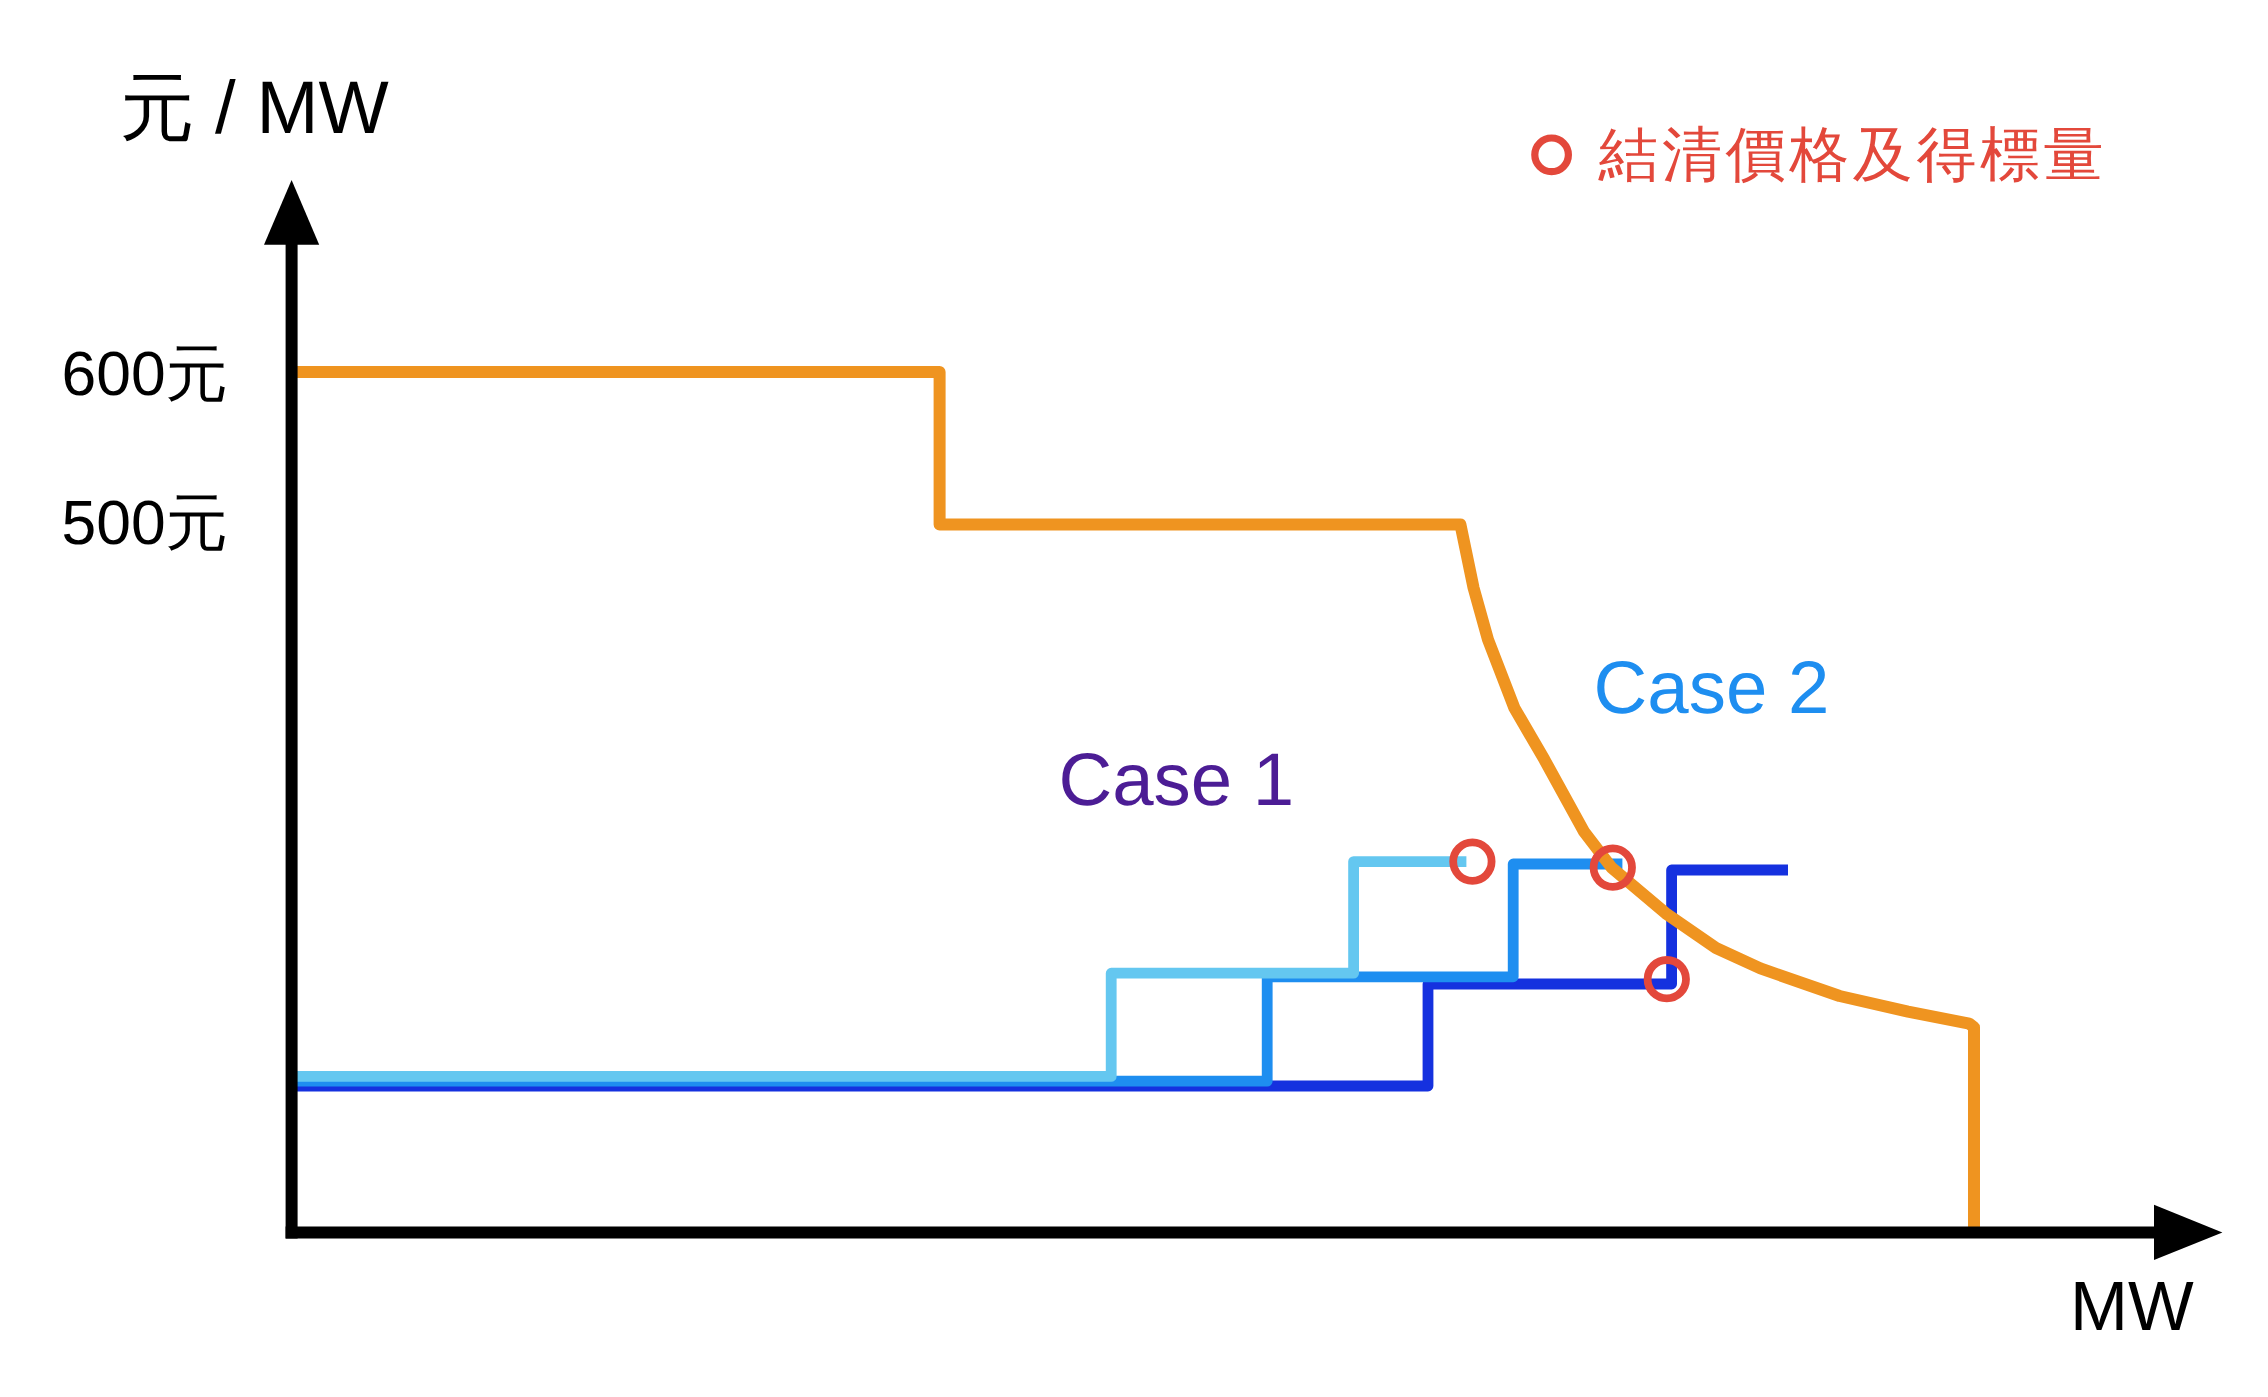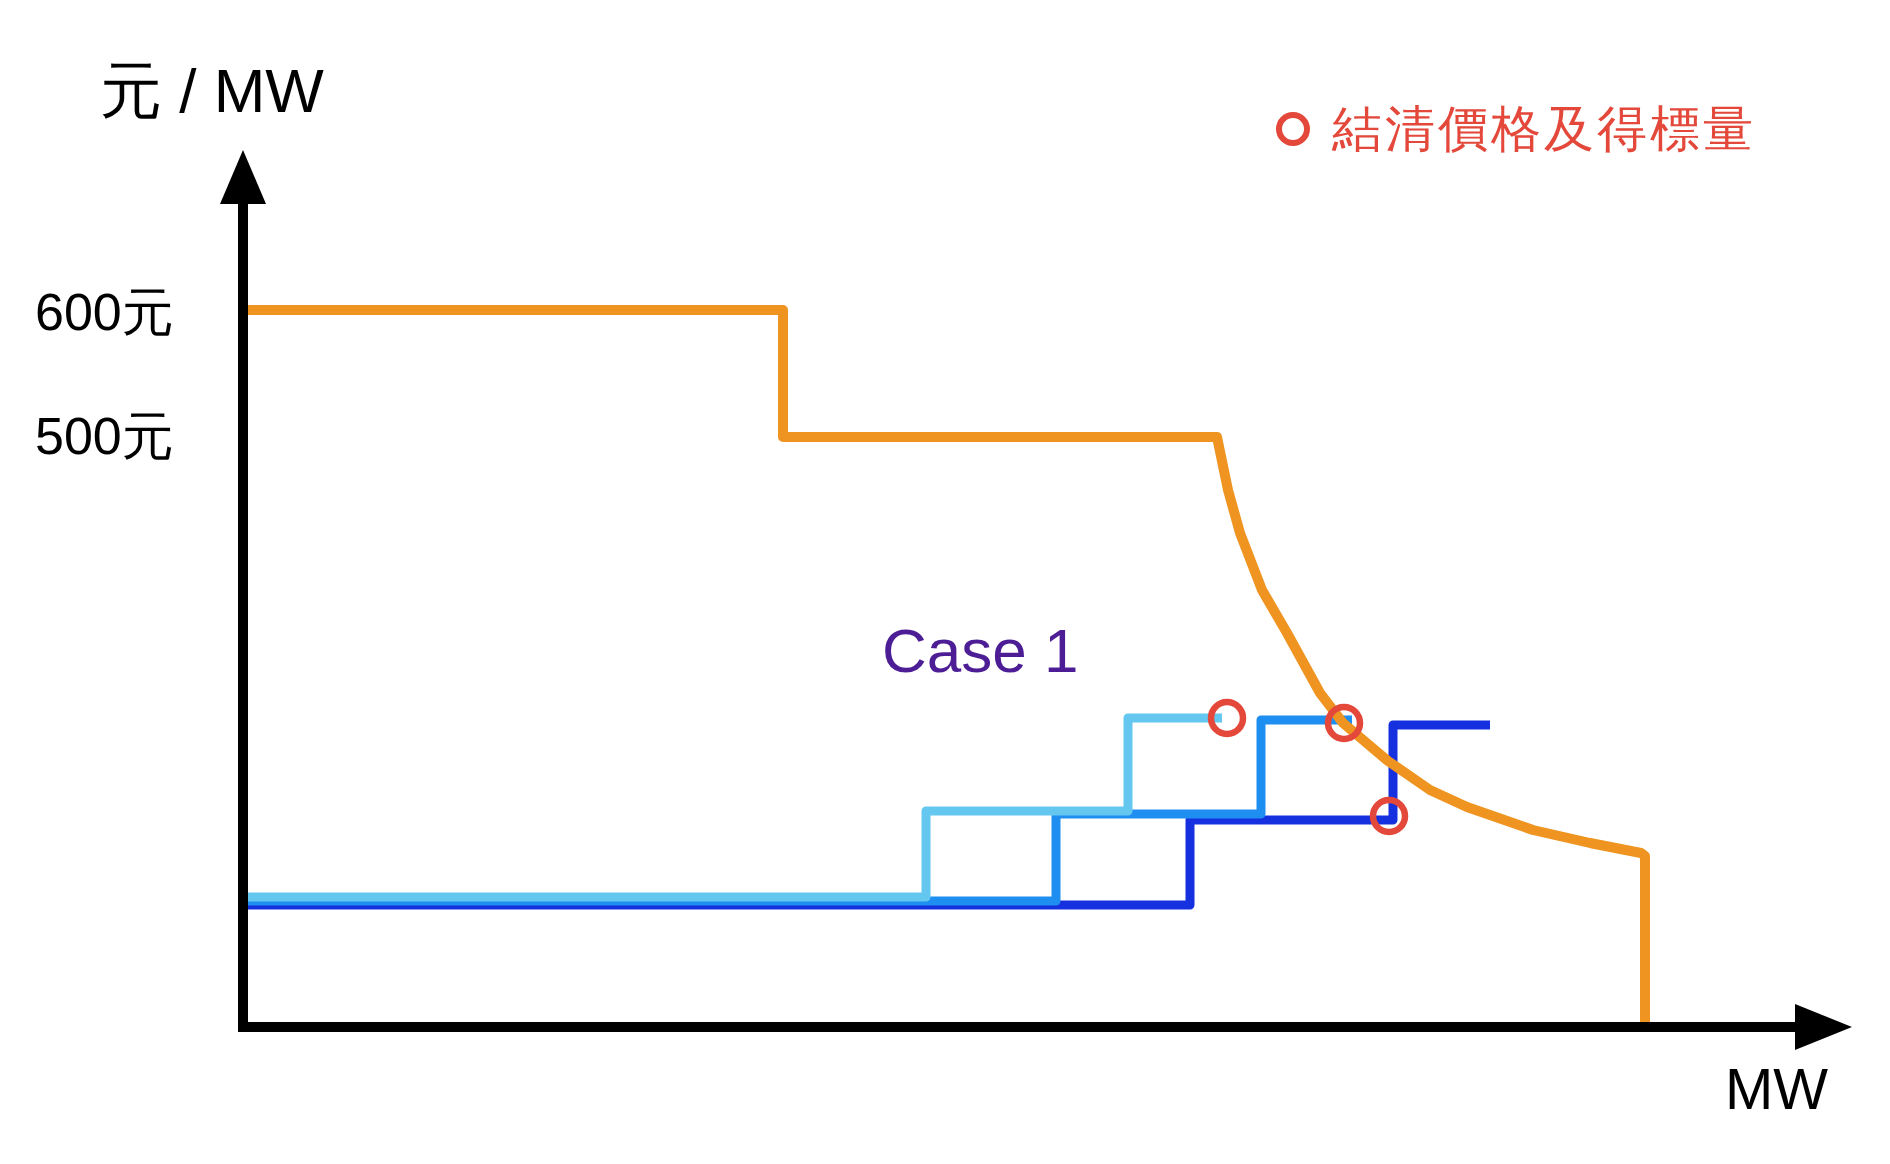--- a/index.html
+++ b/index.html
@@ -44,22 +44,23 @@
   }
   .lbl {
     position: absolute;
     line-height: 1;
     white-space: nowrap;
     color: #000000;
   }
   .y-title { left: 100px; top: 60px;  font-size: 62px; }
   .x-title { left: 1725px; top: 1060px; font-size: 58px; }
   .tick {
-    left: 35px;
+    left: 25px;
     width: 165px;
+    text-align: right;
     font-size: 52px;
   }
   .tick-600 { top: 286px; }
   .tick-500 { top: 410px; }
   .case-lbl { font-size: 62px; }
   .case-1-lbl { left: 882px;  top: 620px; color: #4c1d95; }
   .case-2-lbl { left: 1328px; top: 543px; color: #1E8EF0; }
   .case-3-lbl { left: 1518px; top: 658px; color: #1531DF; }
   .legend {
     position: absolute;
@@ -106,19 +107,20 @@
     <circle class="marker-ring" r="16" cx="1344" cy="723" stroke="#E3483B"></circle>
     <circle class="marker-ring" r="16" cx="1389" cy="816" stroke="#E3483B"></circle>
   </svg>
 
   <div class="lbl y-title">元 / MW</div>
   <div class="lbl tick tick-600">600元</div>
   <div class="lbl tick tick-500">500元</div>
   <div class="lbl x-title">MW</div>
 
   <div class="lbl case-lbl case-1-lbl">Case 1</div>
+  <div class="lbl case-lbl case-2-lbl">Case 2</div>
 
   <div class="legend">
     <span class="legend-ring"></span>
     <span class="legend-text">結清價格及得標量</span>
   </div>
 
 </div>
 
 </body></html>

